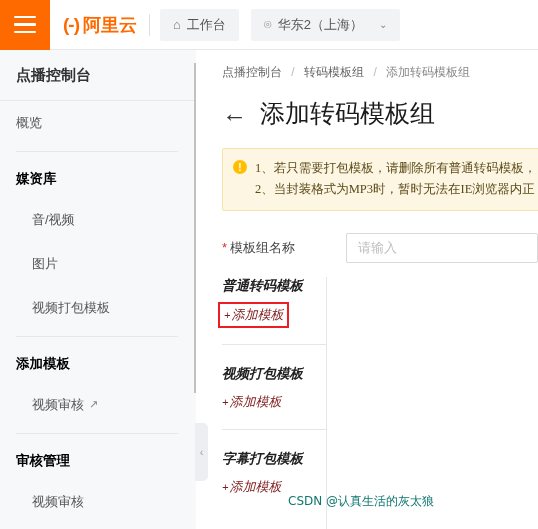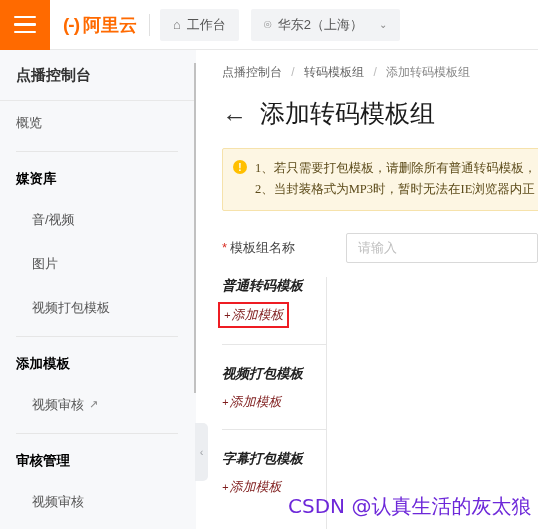--- a/index.html
+++ b/index.html
@@ -200,21 +200,21 @@
     border: 2px solid #ee1c23; padding: 2px 4px; margin: -2px -4px;
   }
   .sec-sep {
     height: 1px; background: #e6e6e6;
     margin: 18px 26px 0 26px; width: 104px;
   }
   .sec-gap { height: 20px; }
 
   .watermark {
     position: absolute; left: 288px; top: 493px;
-    font-size: 20px; color: #6d28d9;
+    font-size: 12px; color: #0f766e;
     white-space: nowrap; pointer-events: none;
     font-family: "DejaVu Sans", sans-serif;
   }
 </style>
 </head>
 <body>
 
 <div id="root">
 
   <div class="header">

